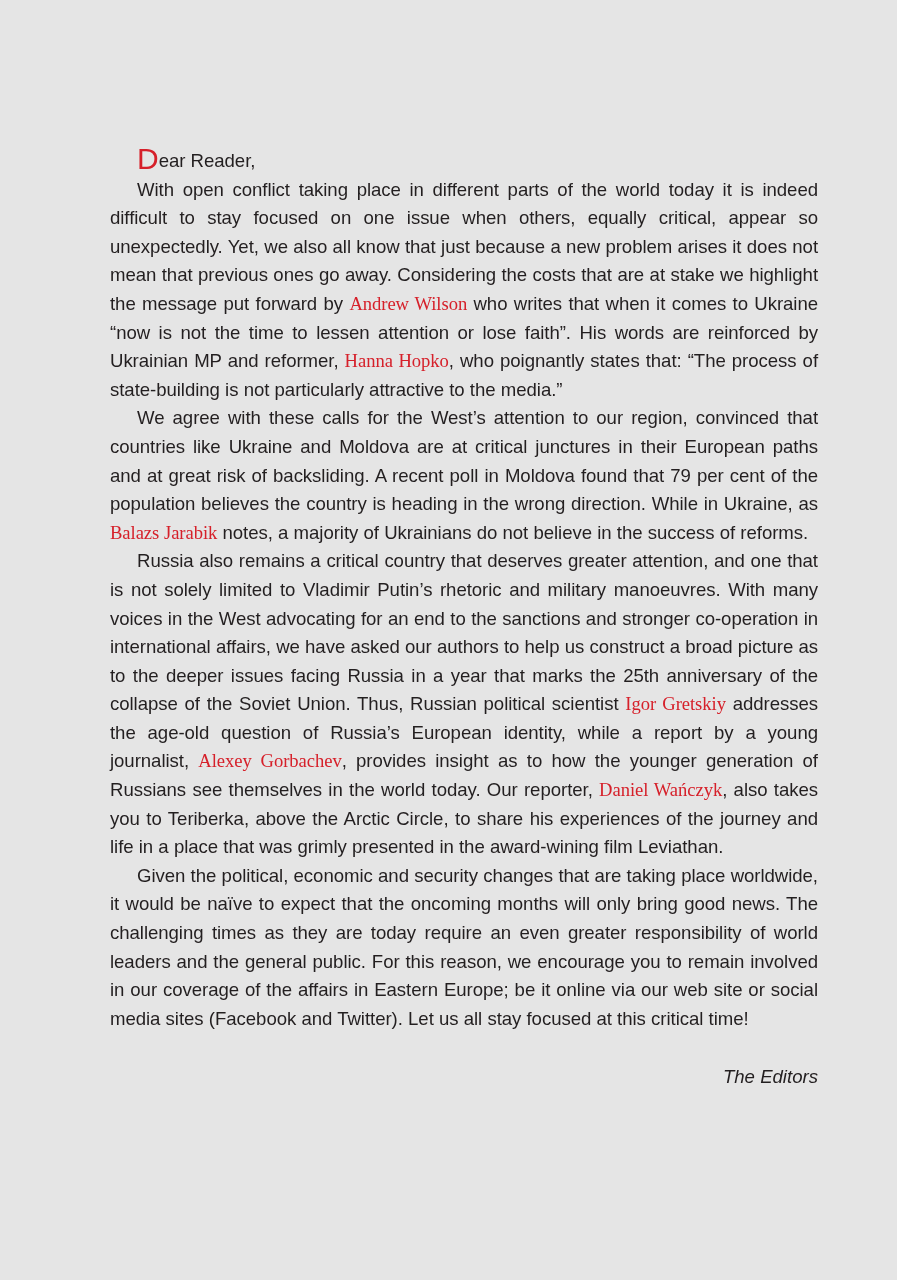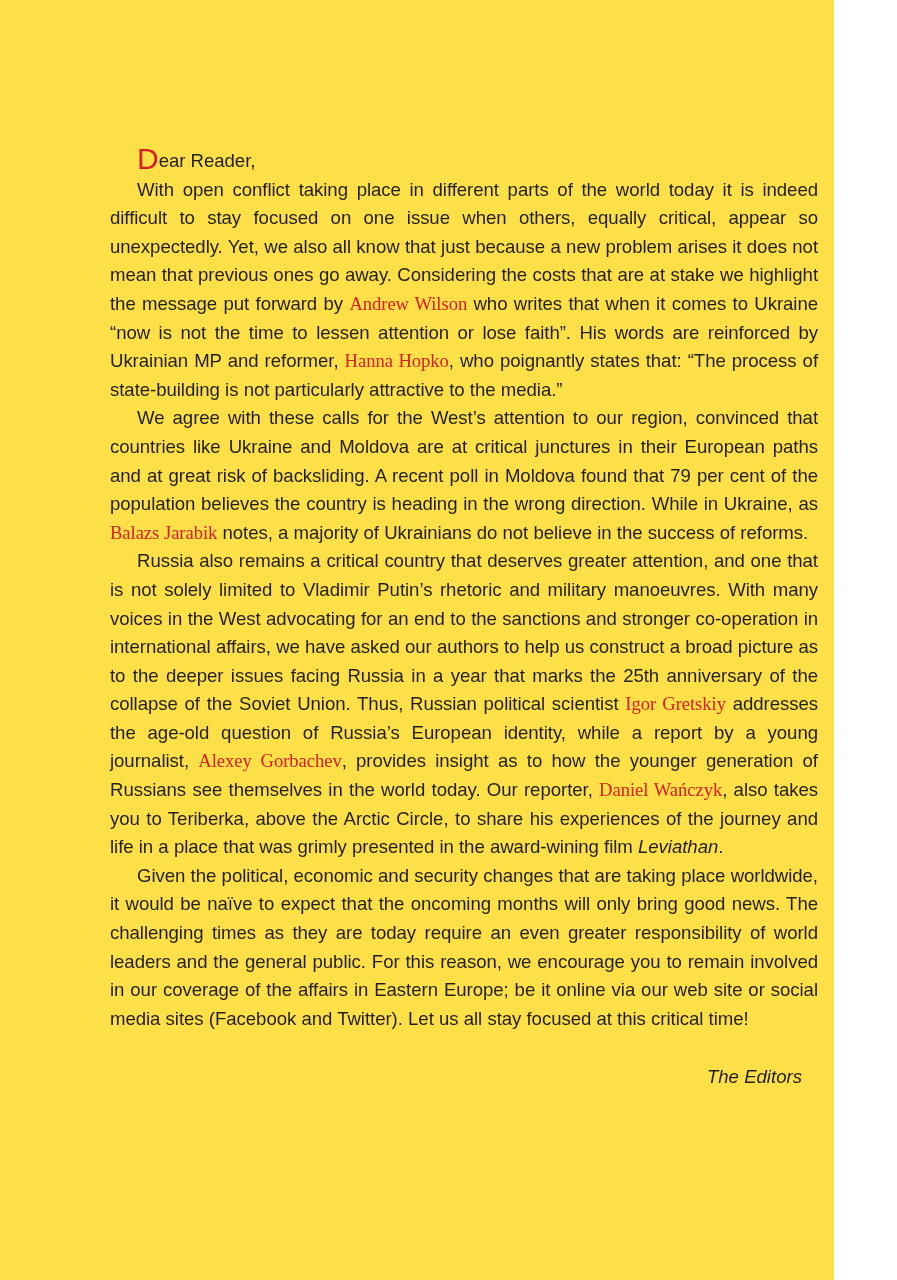--- a/index.html
+++ b/index.html
@@ -11,23 +11,23 @@
   body {
     width: 897px;
     height: 1280px;
     font-family: "Liberation Sans", sans-serif;
     color: #231f20;
     -webkit-font-smoothing: antialiased;
   }
 
   .page {
     position: relative;
-    width: 834px;
+    width: 897px;
     height: 1280px;
-    background: #fde047;
+    background: #e5e5e5;
     box-sizing: border-box;
   }
 
   .letter {
     position: absolute;
     left: 110px;
     top: 145px;
     width: 708px;
   }
 
@@ -59,25 +59,24 @@
   .salutation {
     text-indent: 27px;
   }
 
   .name {
     color: #d6202a;
     font-family: Liberation Serif, serif;
   }
 
   .ital {
-    font-style: italic;
   }
 
   .signature {
-    margin: 16px;
+    margin: 0;
     padding: 0;
     margin-top: 30px;
     font-size: 18.6px;
     line-height: 28.6px;
     font-style: italic;
     text-align: right;
     color: #231f20;
   }
 </style>
 </head>

